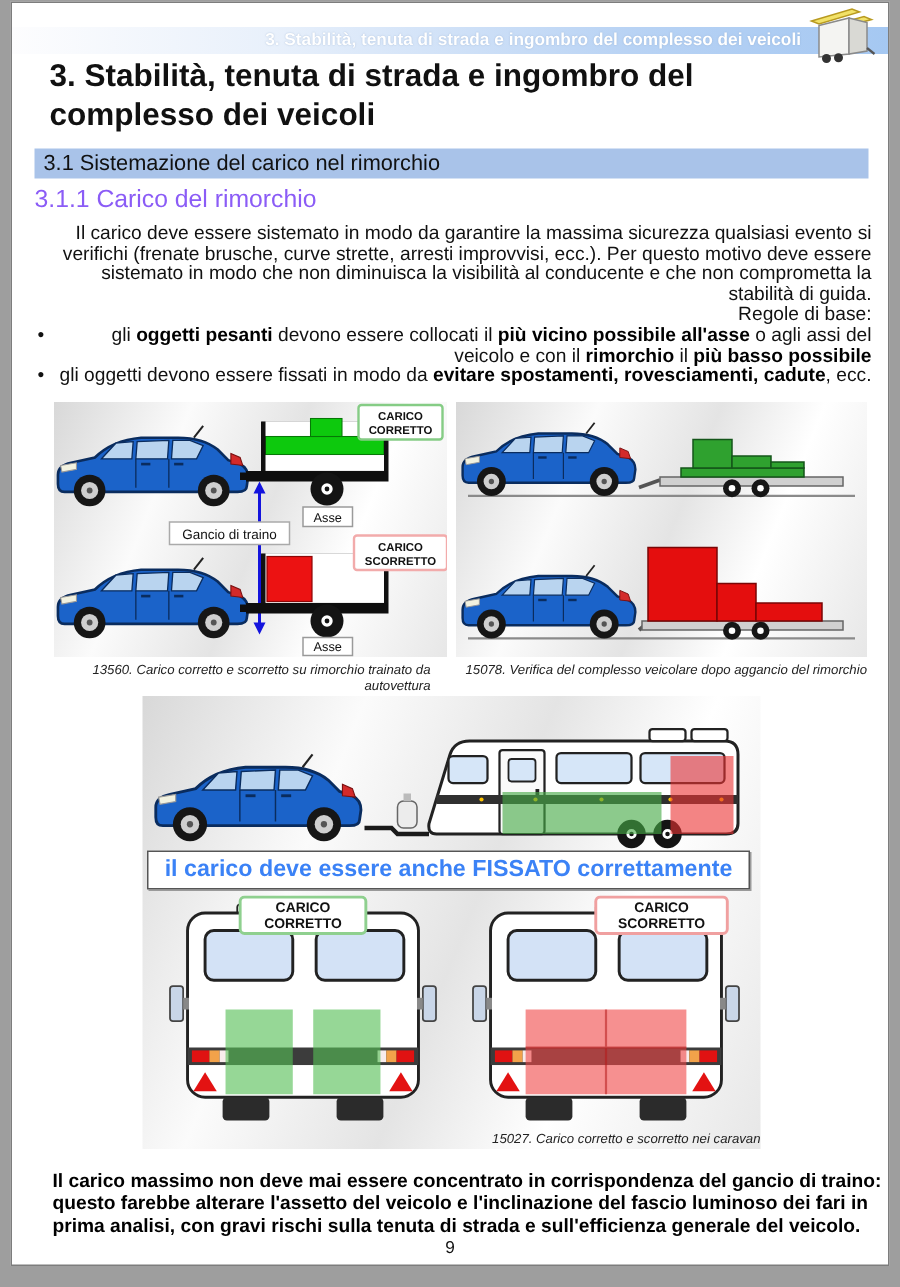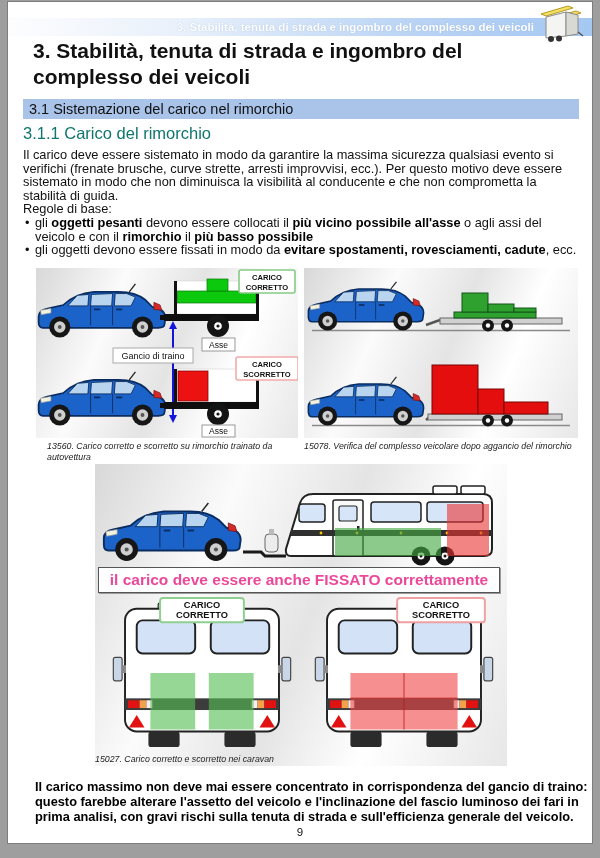--- a/index.html
+++ b/index.html
@@ -32,52 +32,52 @@
     font-size:21px;font-weight:bold;color:#111;line-height:25.5px;margin:0;
     letter-spacing:0;
   }
   .sec-band{
     position:absolute;left:15px;top:97px;width:550px;height:20px;
     background:#a9c3e9;color:#111;font-size:14.5px;line-height:20px;
     padding-left:6px;
   }
   .subsec{
     position:absolute;left:15px;top:122px;margin:0;
-    color:#0f766e;font-size:16.5px;font-weight:400;
+    color:#8b5cf6;font-size:16.5px;font-weight:400;
   }
   
   .bodytext{
     position:absolute;left:15px;top:146px;width:558px;
-    font-size:12.8px;line-height:13.6px;color:#111;
+    font-size:12.8px;line-height:13.6px;color:#111;text-align:right;
   }
   .bodytext p{margin:0;}
   .bodytext ul{margin:0;padding:0;list-style:none;}
   .bodytext li{padding-left:12px;position:relative;}
   .bodytext li:before{content:"\2022";position:absolute;left:2px;top:0;}
   .bl{color:#000000;font-weight:bold;}
   
   .figbg{
     background:linear-gradient(112deg,#d8d8d8 0%,#fbfbfb 28%,#e4e4e4 52%,#ffffff 72%,#e7e7e7 100%);
   }
   figure{margin:0;padding:0;}
   .figA{position:absolute;left:28px;top:266px;width:262px;}
   .figB{position:absolute;left:296px;top:266px;width:274px;}
   figcaption{
-    font-size:8.8px;font-style:italic;color:#222;text-align:left;
+    font-size:8.8px;font-style:italic;color:#222;text-align:right;
     line-height:10.5px;margin-top:3px;
   }
   .capA{width:240px;margin-left:11px;}
   .figC{
     position:absolute;left:87px;top:462px;width:412px;height:302px;
   }
   .figC .side-svg{position:absolute;left:0;top:2px;}
   .banner{
     position:absolute;left:3px;top:103px;width:400px;height:24px;
     background:#fff;border:1.5px solid #555;box-shadow:1px 1px 0 #9a9a9a;
-    font-size:15.5px;font-weight:bold;color:#ec4899;text-align:center;line-height:24px;
+    font-size:15.5px;font-weight:bold;color:#3b82f6;text-align:center;line-height:24px;
   }
   .rearL{position:absolute;left:14px;top:133px;}
   .rearR{position:absolute;left:216px;top:133px;}
   .capC{position:absolute;left:0;bottom:2px;width:100%;}
   
   .closing{
     position:absolute;left:15px;top:766px;width:558px;margin:12px;
     font-size:12.8px;font-weight:bold;line-height:14.8px;color:#000000;
   }
   .pagenum{

